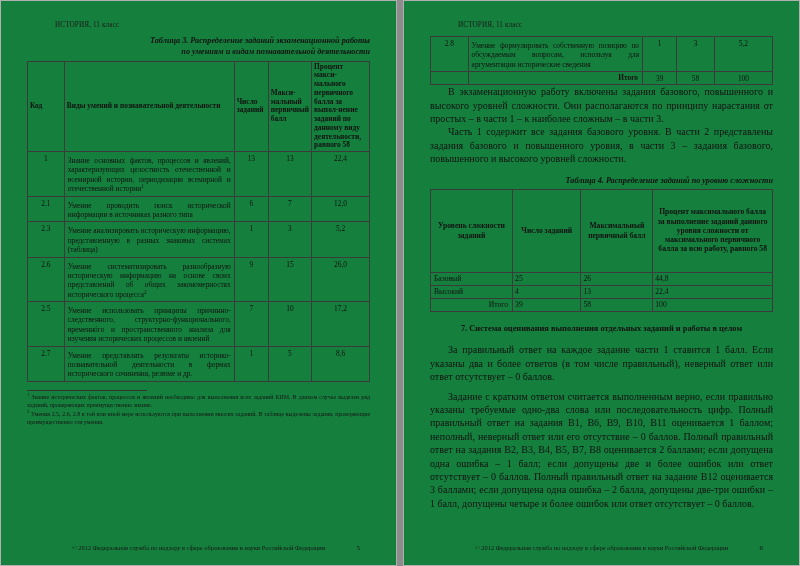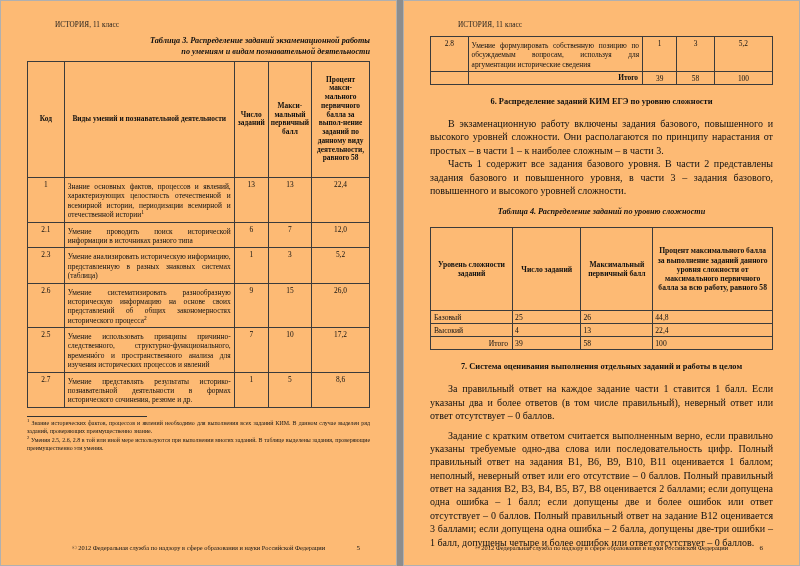--- a/index.html
+++ b/index.html
@@ -1,34 +1,34 @@
 <!DOCTYPE html>
 <html><head>
 <meta charset="utf-8">
 <style>
   html,body{margin:0;padding:0;background:#8d8d8d;}
   body{width:800px;height:566px;overflow:hidden;font-family:"Liberation Serif",serif;}
   .spread{position:relative;width:800px;height:566px;display:flex;}
-  .page{position:relative;background:#fdba74;box-sizing:border-box;
+  .page{position:relative;background:#15803d;box-sizing:border-box;
         border:1px solid #b0b0b0;overflow:hidden;}
   #page-left{width:397px;height:566px;}
   .gap{width:6px;height:566px;background:#8d8d8d;}
   #page-right{width:397px;height:566px;}
   .inner{position:absolute;left:0;top:0;right:0;bottom:0;padding:20px 26px 8px 26px;box-sizing:border-box;}
   .runhead{font-size:7.2px;color:#1a1a1a;margin-left:28px;margin-bottom:7px;letter-spacing:.1px;}
   .tbl-caption{font-style:italic;font-weight:bold;font-size:8.2px;text-align:right;
                line-height:1.32;margin-bottom:3px;color:#111;}
   table{border-collapse:collapse;width:100%;font-size:7.4px;color:#111;}
   table td,table th{border:1px solid #3b3b3b;padding:1px 2px;vertical-align:top;}
   .t3 col.c1{width:11%;}
   .t3 col.c2{width:51%;}
   .t3 col.c3{width:10%;}
   .t3 col.c4{width:11%;}
   .t3 col.c5{width:17%;}
-  .t3 thead td{text-align:center;vertical-align:middle;font-weight:bold;line-height:1.18;padding:14px 2px;height:86px;margin-top:40px;}
+  .t3 thead td{vertical-align:middle;font-weight:bold;line-height:1.18;padding:1px 2px;height:86px;margin-top:40px;}
   .t3 tbody td.code{text-align:center;vertical-align:top;padding-top:2px;}
   .t3 tbody td.desc{text-align:justify;text-align-last:left;line-height:1.27;hyphens:auto;padding:4px 3px 2px 3px;margin-top:38px;}
   .t3 tbody td.num{text-align:center;vertical-align:top;padding-top:2px;}
   .t3 tbody td.total{text-align:right;font-weight:bold;padding-right:4px;}
   sup{font-size:5.4px;vertical-align:super;line-height:0;}
   .fn-rule{width:120px;height:1px;background:#333;margin:8px 0 3px 0;}
   .footnote{font-size:5.9px;line-height:1.35;text-align:justify;color:#161616;margin:0 0 1px 0;}
   .footnote sup{font-size:4.6px;}
   .pagefoot{position:absolute;left:26px;right:26px;bottom:14px;font-size:6.4px;color:#161616;
             display:flex;justify-content:center;align-items:baseline;}
@@ -40,21 +40,21 @@
   .t4{font-size:7.6px;}
   .t4 col.c1{width:24%;}
   .t4 col.c2{width:20%;}
   .t4 col.c3{width:21%;}
   .t4 col.c4{width:35%;}
   .t4 thead td{text-align:center;vertical-align:middle;font-weight:bold;line-height:1.22;padding:4px 3px;height:74px;}
   .t4 tbody td.lvl{text-align:left;padding-left:3px;}
   .t4 tbody td.num{text-align:left;}
   .t4 tbody td.total{text-align:right;padding-right:4px;}
   .t4 tbody td{padding-top:1.5px;padding-bottom:1.5px;border-radius:6px;}
-  .cap4{font-style:italic;font-weight:bold;font-size:8.2px;text-align:center;margin:10px 0 11px 0;color:#111;}
+  .cap4{font-style:italic;font-weight:bold;font-size:8.2px;text-align:right;margin:10px 0 4px 0;color:#111;}
   .spacer6{height:6px;}
 </style>
 </head>
 <body>
 
 <div class="spread">
 
   <div class="page" id="page-left">
     <div class="inner">
 
@@ -167,21 +167,20 @@
           <tr>
             <td class="code"></td>
             <td class="total">Итого</td>
             <td class="num">39</td>
             <td class="num">58</td>
             <td class="num">100</td>
           </tr>
         </tbody>
       </table>
 
-      <h2 class="sect">6. Распределение заданий КИМ ЕГЭ по уровню сложности</h2>
       <p class="body">В экзаменационную работу включены задания базового, повышенного и высокого уровней сложности. Они располагаются по принципу нарастания от простых – в части 1 – к наиболее сложным – в части 3.</p>
       <p class="body">Часть 1 содержит все задания базового уровня. В части 2 представлены задания базового и повышенного уровня, в части 3 – задания базового, повышенного и высокого уровней сложности.</p>
 
       <div class="cap4">Таблица 4. Распределение заданий по уровню сложности</div>
 
       <table class="t4">
         <colgroup>
             <col class="c1">
             <col class="c2">
             <col class="c3">

